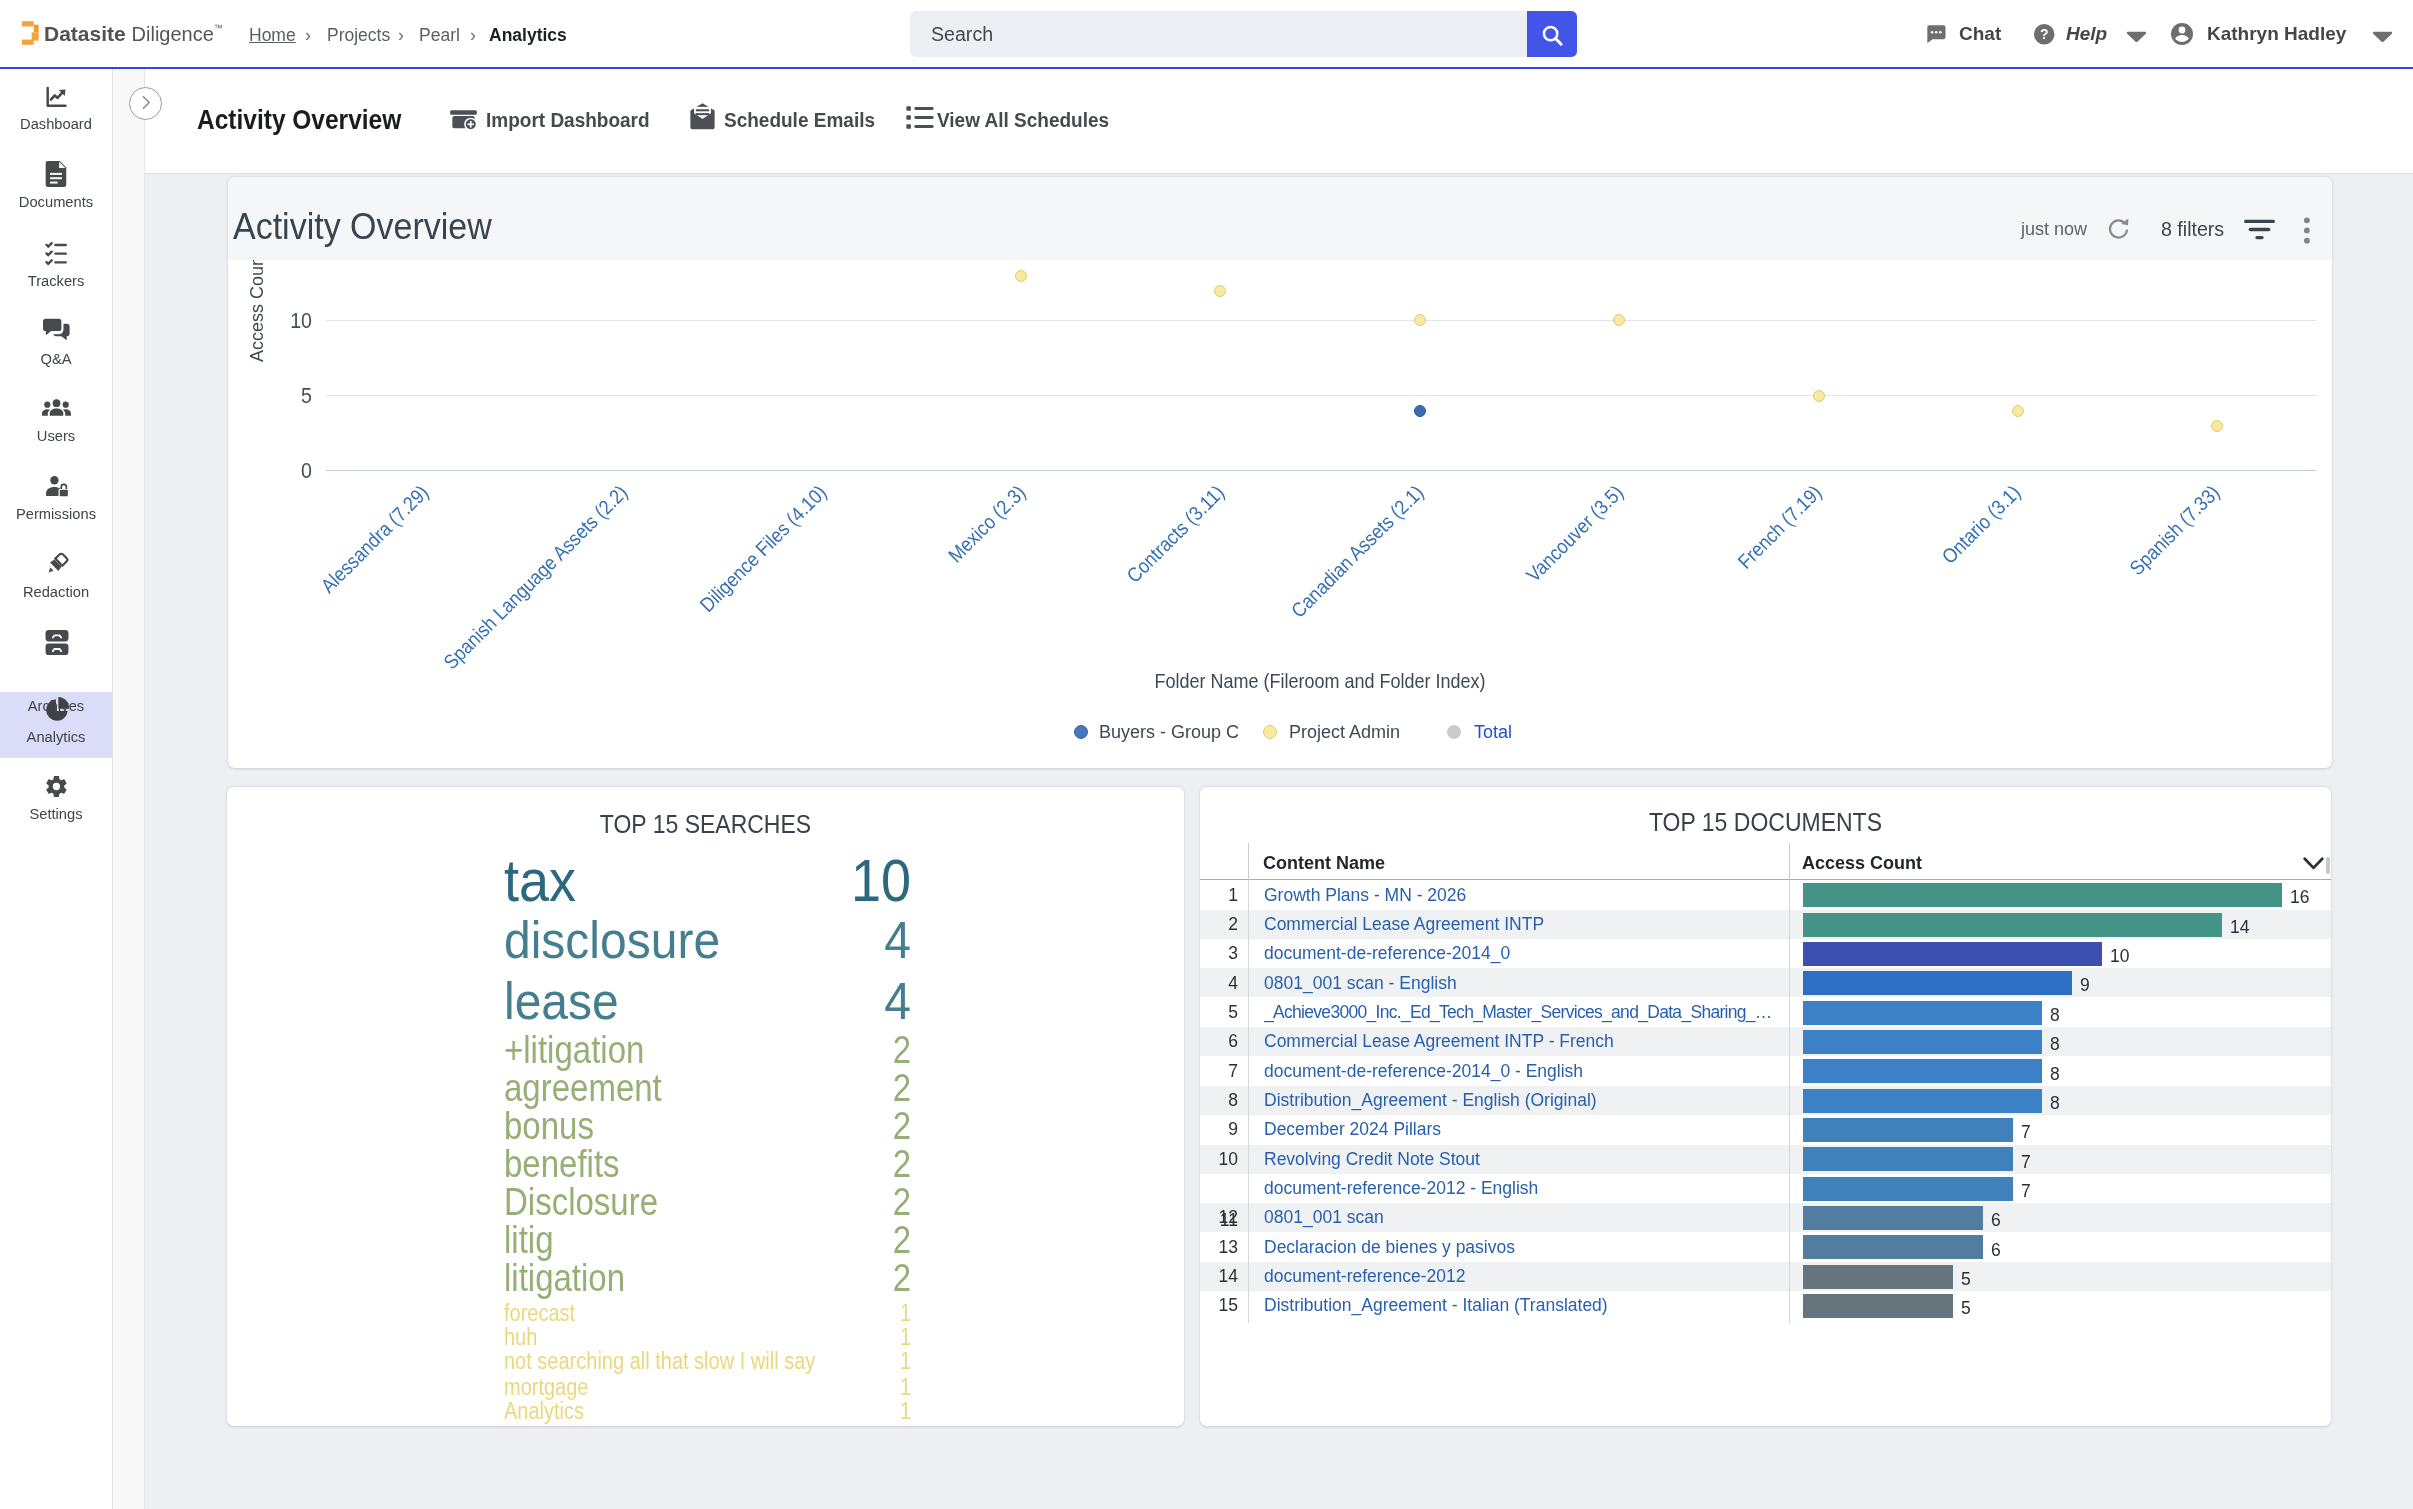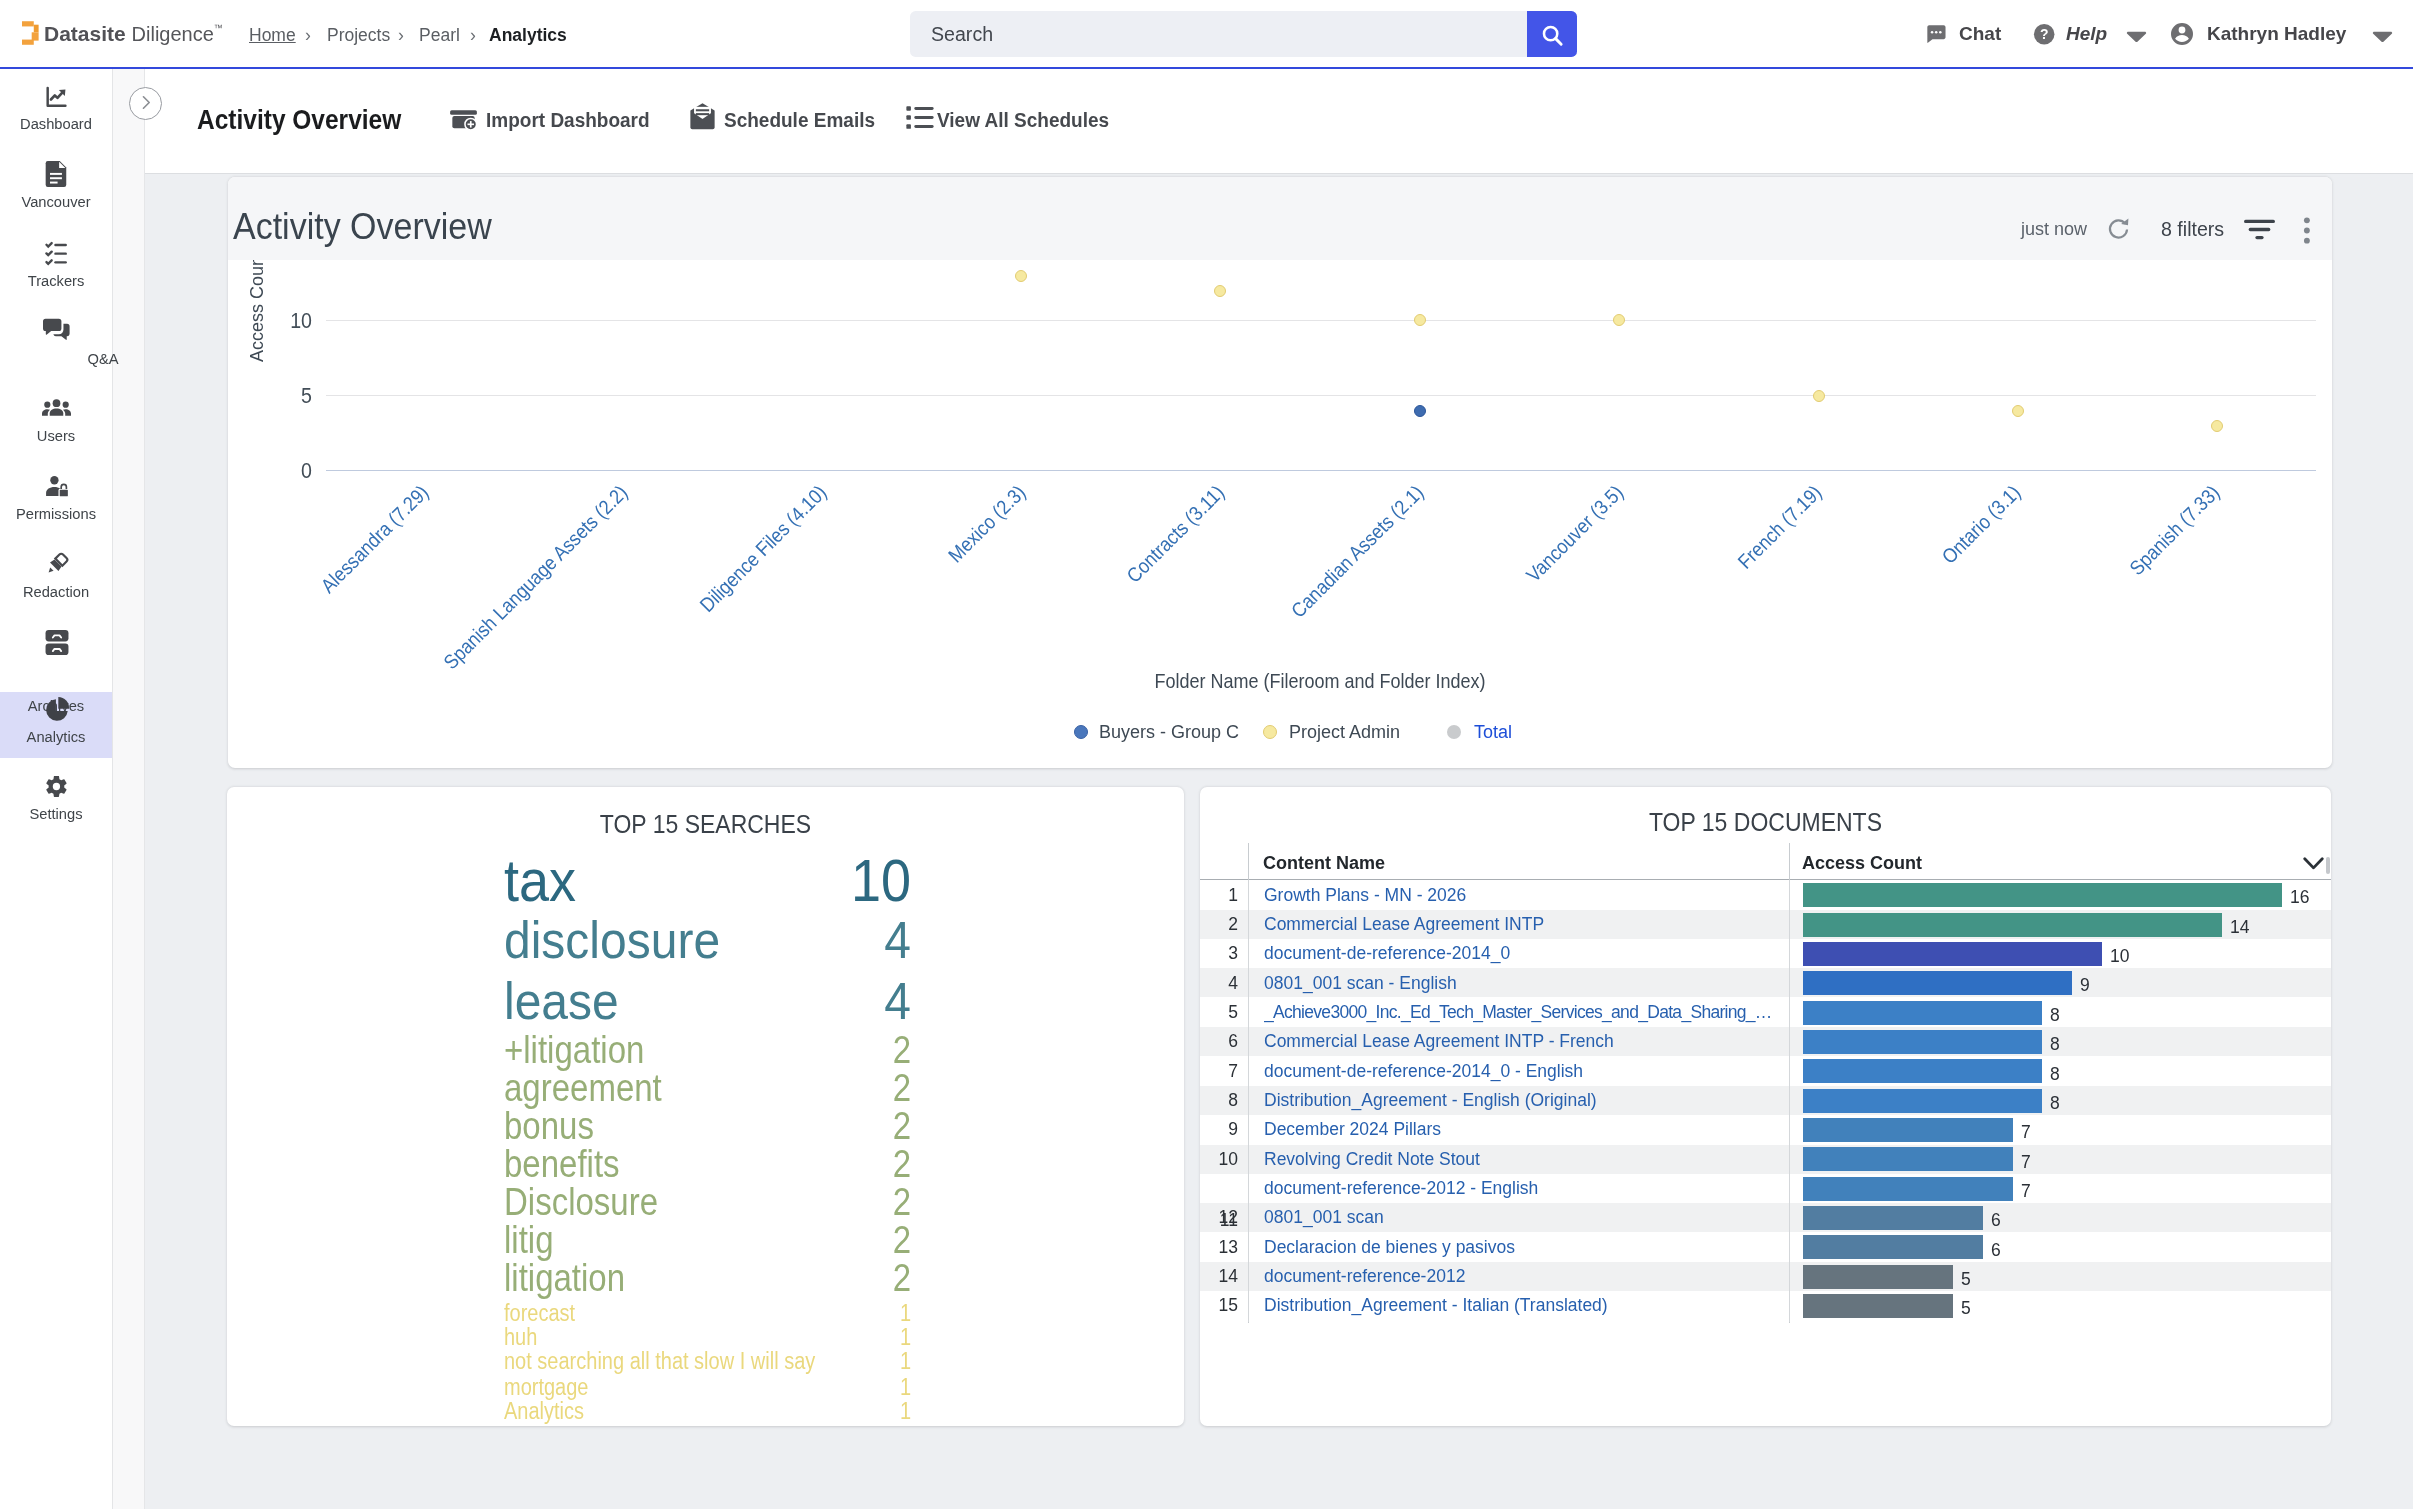--- a/index.html
+++ b/index.html
@@ -124,39 +124,39 @@
     </svg>
   <div class="navlabel" style="top:116px;">Dashboard</div>
 
   <svg class="abs" style="left:45px;top:161px;" width="23" height="26" viewBox="0 0 20 24">
       <path fill="#47494d" d="M2 0 h11 l6 6 v16 a2 2 0 0 1 -2 2 H2 a2 2 0 0 1 -2 -2 V2 a2 2 0 0 1 2 -2z"></path>
       <path fill="#fff" d="M12.4 0.8 V6.5 h5.8z"></path>
       <rect x="4" y="11" width="11" height="1.8" fill="#fff"></rect>
       <rect x="4" y="15" width="11" height="1.8" fill="#fff"></rect>
       <rect x="4" y="19" width="7" height="1.8" fill="#fff"></rect>
     </svg>
-  <div class="navlabel" style="top:194px;">Vancouver</div>
+  <div class="navlabel" style="top:194px;">Documents</div>
 
   <svg class="abs" style="left:43px;top:240px;" width="26" height="26" viewBox="0 0 24 24">
       <g stroke="#47494d" stroke-width="2.2" stroke-linecap="round" fill="none">
         <path d="M3.2 4.4 L4.8 6 L8 2.8"></path>
         <path d="M3.2 12.4 L4.8 14 L8 10.8"></path>
         <path d="M3.2 20.4 L4.8 22 L8 18.8"></path>
         <path d="M11.5 4.6 H21"></path>
         <path d="M11.5 12.6 H21"></path>
         <path d="M11.5 20.6 H21"></path>
       </g>
     </svg>
   <div class="navlabel" style="top:273px;">Trackers</div>
 
   <svg class="abs" style="left:43px;top:318px;" width="26.6" height="24" viewBox="0 0 26 22">
       <path fill="#47494d" d="M2.5 0 h13 a2.5 2.5 0 0 1 2.5 2.5 v7 a2.5 2.5 0 0 1 -2.5 2.5 H8 l-4.5 3.6 c-.3.25-.75 0-.75-.4 V12 H2.5 A2.5 2.5 0 0 1 0 9.5 v-7 A2.5 2.5 0 0 1 2.5 0z"></path>
       <path fill="#47494d" d="M20 5 h3.5 A2.5 2.5 0 0 1 26 7.5 v7 a2.5 2.5 0 0 1 -2.5 2.5 h-.3 v3.2 c0 .4-.45.65-.75.4 L18 17 h-5.5 a2.5 2.5 0 0 1 -2.4 -1.8 l5.4 -.05 A4.5 4.5 0 0 0 20 10.6z"></path>
     </svg>
-  <div class="navlabel" style="top:351px;padding-left:47px;">Q&amp;A</div>
+  <div class="navlabel" style="top:351px;">Q&amp;A</div>
 
   <svg class="abs" style="left:42px;top:398px;" width="29" height="21" viewBox="0 0 30 21">
       <circle cx="15" cy="5" r="4" fill="#47494d"></circle>
       <circle cx="5.5" cy="6.5" r="3.2" fill="#47494d"></circle>
       <circle cx="24.5" cy="6.5" r="3.2" fill="#47494d"></circle>
       <path fill="#47494d" d="M15 10.5 c3.8 0 7 1.9 7 4.8 V18 H8 v-2.7 c0-2.9 3.2-4.8 7-4.8z"></path>
       <path fill="#47494d" d="M5.5 11.2 c1 0 2 .2 2.8.55 C6.7 12.9 6 14.4 6 16 v2 H0 v-2.4 c0-2.5 2.6-4.4 5.5-4.4z"></path>
       <path fill="#47494d" d="M24.5 11.2 c-1 0-2 .2-2.8.55 1.6 1.15 2.3 2.65 2.3 4.25 v2 H30 v-2.4 c0-2.5-2.6-4.4-5.5-4.4z"></path>
     </svg>
   <div class="navlabel" style="top:428px;">Users</div>

